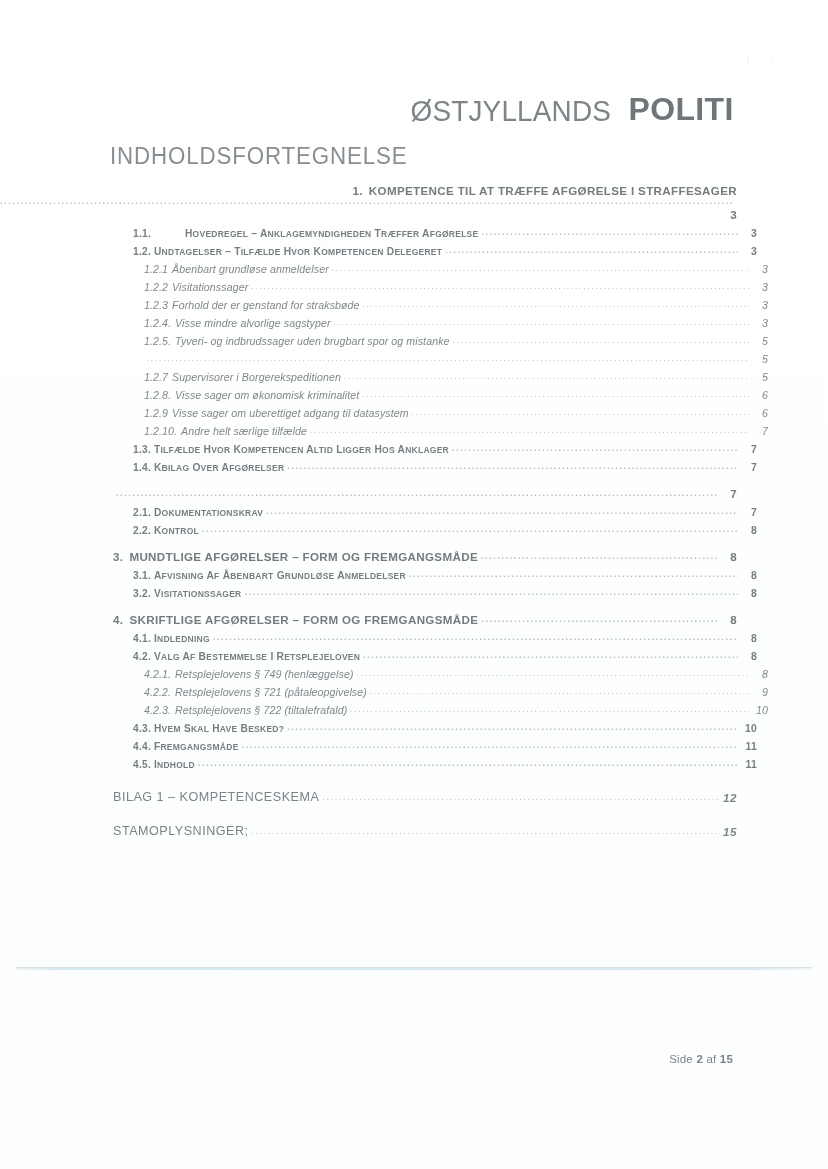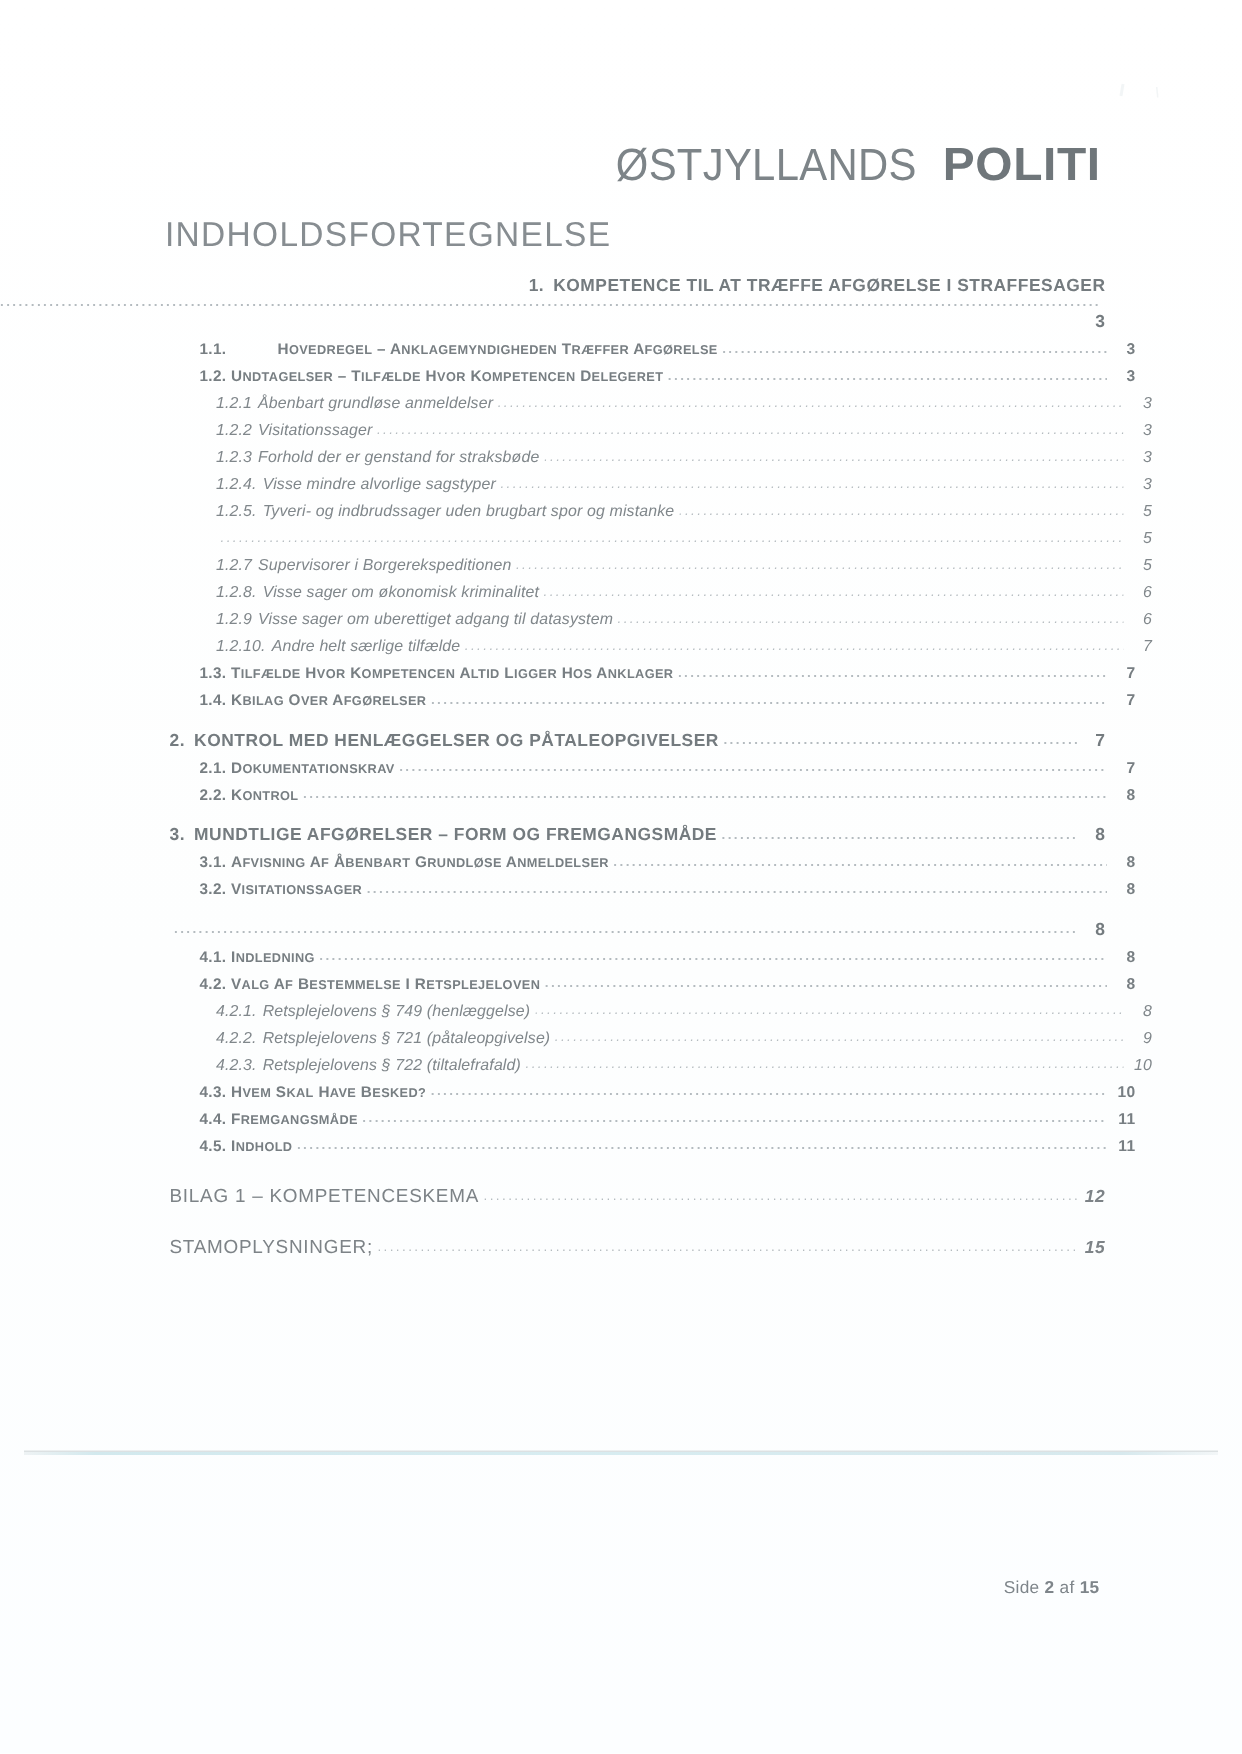--- a/index.html
+++ b/index.html
@@ -284,21 +284,20 @@
         <span class="toc-label"><span class="num">1.3.</span><span class="txt"><span class="cap">T</span><span class="sc">ILFÆLDE</span> <span class="cap">H</span><span class="sc">VOR</span> <span class="cap">K</span><span class="sc">OMPETENCEN</span> <span class="cap">A</span><span class="sc">LTID</span> <span class="cap">L</span><span class="sc">IGGER</span> <span class="cap">H</span><span class="sc">OS</span> <span class="cap">A</span><span class="sc">NKLAGER</span></span></span>
         <span class="toc-dots">............................................................................................................................................................................................................................</span>
         <span class="toc-page">7</span>
       </div>
       <div class="toc-row lvl2">
         <span class="toc-label"><span class="num">1.4.</span><span class="txt"><span class="cap">K</span><span class="sc">BILAG</span> <span class="cap">O</span><span class="sc">VER</span> <span class="cap">A</span><span class="sc">FGØRELSER</span></span></span>
         <span class="toc-dots">............................................................................................................................................................................................................................</span>
         <span class="toc-page">7</span>
       </div>
       <div class="toc-row lvl1">
-        <span class="toc-label"><span class="num">2.</span><span class="txt">KONTROL MED HENLÆGGELSER OG PÅTALEOPGIVELSER</span></span>
         <span class="toc-dots">............................................................................................................................................................................................................................</span>
         <span class="toc-page">7</span>
       </div>
       <div class="toc-row lvl2">
         <span class="toc-label"><span class="num">2.1.</span><span class="txt"><span class="cap">D</span><span class="sc">OKUMENTATIONSKRAV</span></span></span>
         <span class="toc-dots">............................................................................................................................................................................................................................</span>
         <span class="toc-page">7</span>
       </div>
       <div class="toc-row lvl2">
         <span class="toc-label"><span class="num">2.2.</span><span class="txt"><span class="cap">K</span><span class="sc">ONTROL</span></span></span>
@@ -314,20 +313,21 @@
         <span class="toc-label"><span class="num">3.1.</span><span class="txt"><span class="cap">A</span><span class="sc">FVISNING</span> <span class="cap">A</span><span class="sc">F</span> <span class="cap">Å</span><span class="sc">BENBART</span> <span class="cap">G</span><span class="sc">RUNDLØSE</span> <span class="cap">A</span><span class="sc">NMELDELSER</span></span></span>
         <span class="toc-dots">............................................................................................................................................................................................................................</span>
         <span class="toc-page">8</span>
       </div>
       <div class="toc-row lvl2">
         <span class="toc-label"><span class="num">3.2.</span><span class="txt"><span class="cap">V</span><span class="sc">ISITATIONSSAGER</span></span></span>
         <span class="toc-dots">............................................................................................................................................................................................................................</span>
         <span class="toc-page">8</span>
       </div>
       <div class="toc-row lvl1">
+        <span class="toc-label"><span class="num">4.</span><span class="txt">SKRIFTLIGE AFGØRELSER – FORM OG FREMGANGSMÅDE</span></span>
         <span class="toc-dots">............................................................................................................................................................................................................................</span>
         <span class="toc-page">8</span>
       </div>
       <div class="toc-row lvl2">
         <span class="toc-label"><span class="num">4.1.</span><span class="txt"><span class="cap">I</span><span class="sc">NDLEDNING</span></span></span>
         <span class="toc-dots">............................................................................................................................................................................................................................</span>
         <span class="toc-page">8</span>
       </div>
       <div class="toc-row lvl2">
         <span class="toc-label"><span class="num">4.2.</span><span class="txt"><span class="cap">V</span><span class="sc">ALG</span> <span class="cap">A</span><span class="sc">F</span> <span class="cap">B</span><span class="sc">ESTEMMELSE</span> <span class="cap">I</span><span class="sc"></span> <span class="cap">R</span><span class="sc">ETSPLEJELOVEN</span></span></span>

